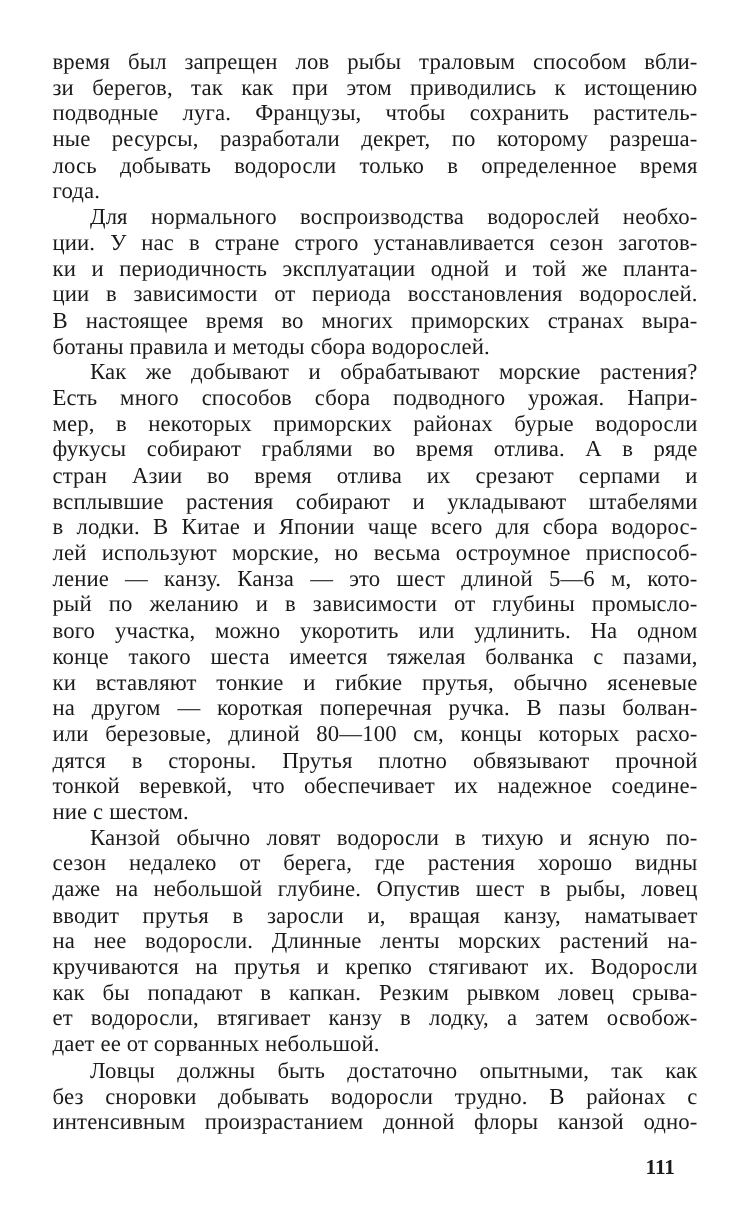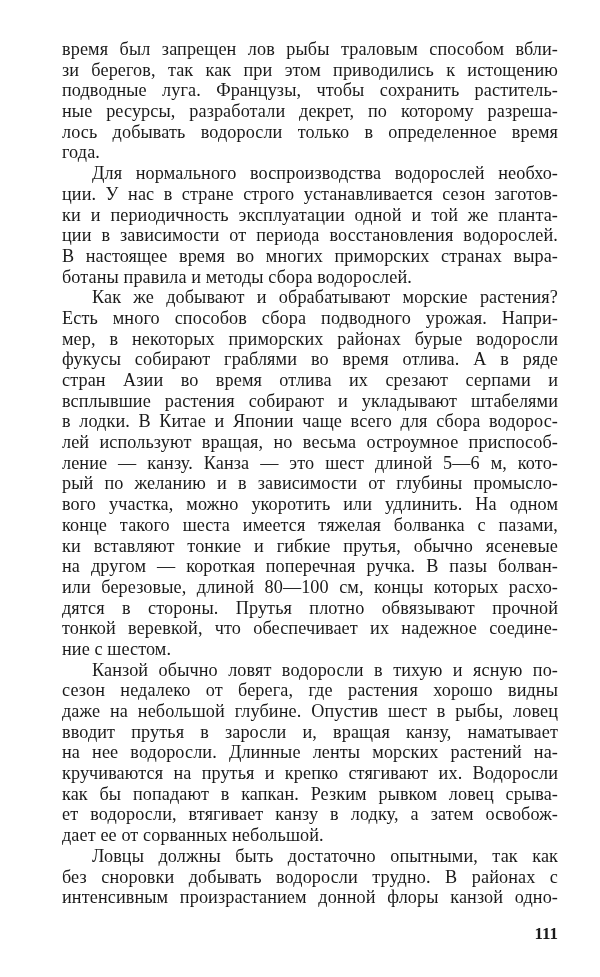--- a/index.html
+++ b/index.html
@@ -14,26 +14,25 @@
   .line {
     display: block;
     height: 20.7px;
     line-height: 20.7px;
     font-size: 18.2px;
     white-space: nowrap;
     text-align: justify;
     text-align-last: justify;
     letter-spacing: 0.1px;
     font-stretch: condensed;
-    margin-left: 20px;
   }
   .line.last { text-align-last: left; }
   .line.indent { padding-left: 30px; }
   .page-number {
-    position: absolute; left: 520px; top: 924px; width: 38px;
+    position: absolute; left: 502px; top: 924px; width: 38px;
     text-align: right;
     font-family: "Liberation Serif", "DejaVu Serif", serif;
     font-weight: bold; font-size: 17px; color: #1a1a1a;
   }
 </style>
 </head>
 <body>
 
 <div class="page">
 
@@ -56,21 +55,21 @@
   </div>
 
   <div>
     <span class="line indent">Как же добывают и обрабатывают морские растения?</span>
     <span class="line">Есть много способов сбора подводного урожая. Напри-</span>
     <span class="line">мер, в некоторых приморских районах бурые водоросли</span>
     <span class="line">фукусы собирают граблями во время отлива. А в ряде</span>
     <span class="line">стран  Азии во время  отлива их срезают  серпами и</span>
     <span class="line">всплывшие растения собирают и укладывают штабелями</span>
     <span class="line">в лодки. В Китае и Японии чаще всего для сбора водорос-</span>
-    <span class="line">лей используют вращая, но весьма остроумное приспособ-</span>
+    <span class="line">лей используют морские, но весьма остроумное приспособ-</span>
     <span class="line">ление — канзу. Канза — это шест  длиной 5—6 м, кото-</span>
     <span class="line">рый по желанию и в зависимости от глубины промысло-</span>
     <span class="line">вого участка, можно укоротить или удлинить. На одном</span>
     <span class="line">конце такого шеста имеется тяжелая болванка с пазами,</span>
     <span class="line">ки вставляют тонкие и гибкие прутья, обычно ясеневые</span>
     <span class="line">на другом — короткая поперечная ручка. В пазы болван-</span>
     <span class="line">или березовые, длиной 80—100 см, концы которых расхо-</span>
     <span class="line">дятся в стороны. Прутья плотно  обвязывают прочной</span>
     <span class="line">тонкой веревкой, что обеспечивает их надежное соедине-</span>
     <span class="line last">ние с шестом.</span>

